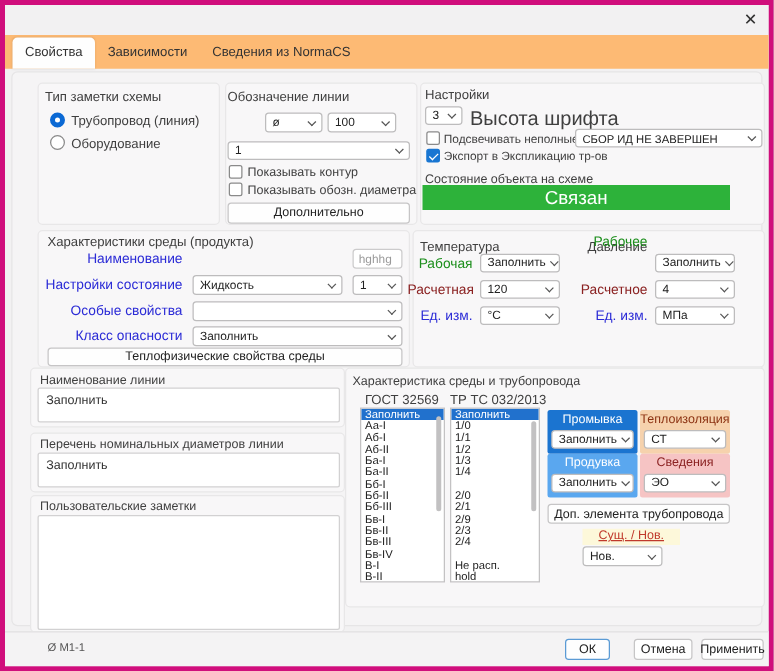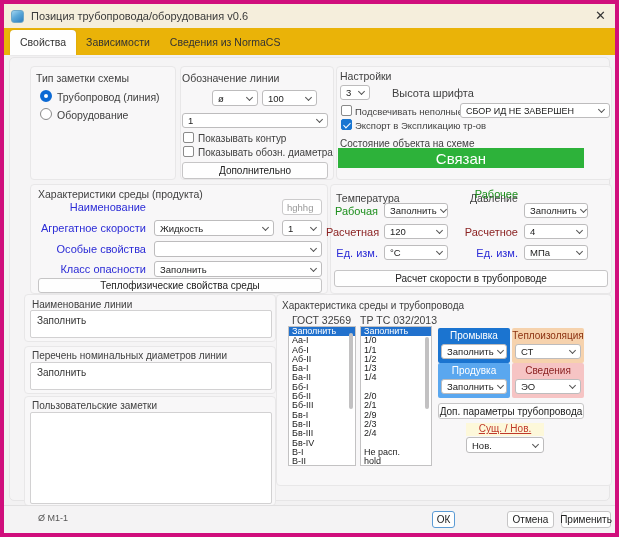--- a/index.html
+++ b/index.html
@@ -2,21 +2,21 @@
 <html><head>
 <meta charset="utf-8">
 <style>
   *{margin:0;padding:0;box-sizing:border-box}
   body{background:#888;font-family:"Liberation Sans",sans-serif}
   .frame{position:relative;width:619px;height:537px;border:4px solid #d00e7c;background:#f2f1f2;overflow:hidden}
   .titlebar{position:absolute;left:0;top:0;width:611px;height:24px;background:#f5eedc;display:flex;align-items:center;padding-left:7px}
   .app-icon{width:13px;height:13px;border-radius:3px;background:linear-gradient(145deg,#9fd4ef 0%,#5aa7d8 45%,#2f7fc0 100%);border:1px solid #6fa8c9;margin-right:7px}
   .wtitle{font-size:11px;color:#3a3a3a}
   .close{position:absolute;right:9px;top:4px;font-size:13px;color:#333;cursor:default}
-  .tabstrip{position:absolute;left:0;top:24px;width:611px;height:27px;background:#eab308;display:flex;align-items:flex-end;padding-left:6px}
+  .tabstrip{position:absolute;left:0;top:24px;width:611px;height:27px;background:#fdba74;display:flex;align-items:flex-end;padding-left:6px}
   .tab{font-size:10.5px;color:#333;padding:6px 10px 7px;border-radius:4px 4px 0 0}
   .tab.active{background:#fefefe;box-shadow:0 0 2px rgba(0,0,0,.12)}
   .mainpanel{position:absolute;left:5px;top:53px;width:601px;height:444px;background:#f5f4f5;border:1px solid #e6e5e6;border-radius:5px}
   .panel{position:absolute;background:#f8f7f8;border:1px solid #e8e7e8;border-radius:4px}
   .lbl{position:absolute;font-size:10.5px;color:#3f3f3f;white-space:nowrap}
   .lbl.sm{font-size:9.5px}
   .lbl.blue{color:#2b2bd6}
   .lbl.green{color:#1d8f1d}
   .lbl.maroon{color:#8b2222}
   .lbl.right{text-align:right}
@@ -40,24 +40,20 @@
   .cbox-title{display:block;font-size:10px;margin-top:2px}
   .footer{position:absolute;left:0;top:501px;width:611px;height:28px;background:#f4f3f4;border-top:1px solid #e1e0e1}
   .status{position:absolute;left:34px;top:509px;font-size:9px;color:#555}
   .field{position:absolute;height:16px;background:#fff;border:1px solid #cccbcc;border-radius:3px;font-size:9.5px;color:#999;display:flex;align-items:center;padding:0 4px}
 </style>
 </head>
 <body>
 
 <div class="frame">
 
-  <div class="titlebar">
-    <span class="app-icon"></span>
-    <span class="wtitle">Позиция трубопровода/оборудования v0.6</span>
-  </div>
   <span class="close">✕</span>
 
   <div class="tabstrip">
     <div class="tab active">Свойства</div>
     <div class="tab">Зависимости</div>
     <div class="tab">Сведения из NormaCS</div>
   </div>
 
   <div class="mainpanel"></div>
 
@@ -94,36 +90,36 @@
   <div class="lbl sm" style="left:194px;top:129px;font-size:10px">Показывать контур</div>
   <div class="cb" style="left:179px;top:142px"></div>
   <div class="lbl sm" style="left:194px;top:143px;font-size:10px">Показывать обозн. диаметра</div>
   <div class="btn" style="left:178px;top:158px;width:146px;height:17px">Дополнительно</div>
 
   <div class="lbl" style="left:336px;top:66px">Настройки</div>
   <div class="combo" style="left:336px;top:81px;width:30px;height:15px">
     <span>3</span>
       <span class="chev"></span>
   </div>
-  <div class="lbl" style="left:388px;top:83px;font-size:11px">Высота шрифта</div>
+  <div class="lbl" style="left:372px;top:83px;font-size:16px">Высота шрифта</div>
   <div class="cb" style="left:337px;top:101px"></div>
   <div class="lbl sm" style="left:351px;top:102px">Подсвечивать неполные данные</div>
   <div class="combo" style="left:456px;top:99px;width:150px;height:15px;font-size:9px">
     <span>СБОР ИД НЕ ЗАВЕРШЕН</span>
       <span class="chev"></span>
   </div>
   <div class="cb checked" style="left:337px;top:115px"></div>
   <div class="lbl sm" style="left:351px;top:116px">Экспорт в Экспликацию тр-ов</div>
   <div class="lbl" style="left:336px;top:134px;font-size:10px">Состояние объекта на схеме</div>
   <div class="banner" style="left:334px;top:144px;width:246px;height:20px">Связан</div>
 
   <div class="lbl" style="left:34px;top:184px">Характеристики среды (продукта)</div>
   <div class="lbl blue right" style="left:30px;top:197px;width:112px;font-size:11px">Наименование</div>
   <div class="field" style="left:278px;top:195px;width:40px">hghhg</div>
-  <div class="lbl blue right" style="left:30px;top:218px;width:112px;font-size:11px">Агрегатное скорости</div>
+  <div class="lbl blue right" style="left:30px;top:218px;width:112px;font-size:11px">Настройки состояние</div>
   <div class="combo" style="left:150px;top:216px;width:120px">
     <span>Жидкость</span>
       <span class="chev"></span>
   </div>
   <div class="combo" style="left:278px;top:216px;width:40px">
     <span>1</span>
       <span class="chev"></span>
   </div>
   <div class="lbl blue right" style="left:30px;top:239px;width:112px;font-size:11px">Особые свойства</div>
   <div class="combo" style="left:150px;top:237px;width:168px">
@@ -163,21 +159,20 @@
   <div class="lbl maroon right" style="left:456px;top:222px;width:58px;font-size:11px">Расчетное</div>
   <div class="combo" style="left:520px;top:220px;width:64px;height:15px">
     <span>4</span>
       <span class="chev"></span>
   </div>
   <div class="lbl blue right" style="left:456px;top:243px;width:58px;font-size:11px">Ед. изм.</div>
   <div class="combo" style="left:520px;top:241px;width:64px;height:15px">
     <span>МПа</span>
       <span class="chev"></span>
   </div>
-  <div class="btn" style="left:330px;top:266px;width:274px;height:17px">Расчет скорости в трубопроводе</div>
 
   <div class="lbl" style="left:28px;top:295px;font-size:10px">Наименование линии</div>
   <div class="ta" style="left:26px;top:306px;width:242px;height:28px">Заполнить</div>
   <div class="lbl" style="left:28px;top:346px;font-size:10px">Перечень номинальных диаметров линии</div>
   <div class="ta" style="left:26px;top:358px;width:242px;height:28px">Заполнить</div>
   <div class="lbl" style="left:28px;top:396px;font-size:10px">Пользовательские заметки</div>
   <div class="ta" style="left:26px;top:408px;width:242px;height:92px"></div>
 
   <div class="lbl" style="left:278px;top:296px;font-size:10px">Характеристика среды и трубопровода</div>
   <div class="lbl" style="left:288px;top:310px">ГОСТ 32569</div>
@@ -240,26 +235,26 @@
     <span>Заполнить</span>
       <span class="chev"></span>
   </div>
   <div class="cbox" style="left:508px;top:359px;width:72px;height:35px;background:#f6c4c4">
     <span class="cbox-title" style="color:#8b2222">Сведения</span>
   </div>
   <div class="combo" style="left:511px;top:375px;width:66px;height:15px">
     <span>ЭО</span>
       <span class="chev"></span>
   </div>
-  <div class="btn" style="left:434px;top:399px;width:146px;height:16px">Доп. параметры трубопровода</div>
+  <div class="btn" style="left:434px;top:399px;width:146px;height:16px">Доп. элемента трубопровода</div>
   <div class="lbl" style="left:462px;top:419px;width:78px;height:13px;background:#fdf8da;color:#c0392b;text-decoration:underline;text-align:center;font-size:10px">Сущ. / Нов.</div>
-  <div class="combo" style="left:462px;top:433px;width:78px;height:16px">
+  <div class="combo" style="left:462px;top:433px;width:64px;height:16px">
     <span>Нов.</span>
       <span class="chev"></span>
   </div>
 
   <div class="footer"></div>
   <div class="status">Ø М1-1</div>
-  <div class="btn default" style="left:428px;top:507px;width:23px;height:17px">ОК</div>
+  <div class="btn default" style="left:448px;top:507px;width:36px;height:17px">ОК</div>
   <div class="btn" style="left:503px;top:507px;width:47px;height:17px">Отмена</div>
   <div class="btn" style="left:557px;top:507px;width:50px;height:17px">Применить</div>
 
 </div>
 
 </body></html>

